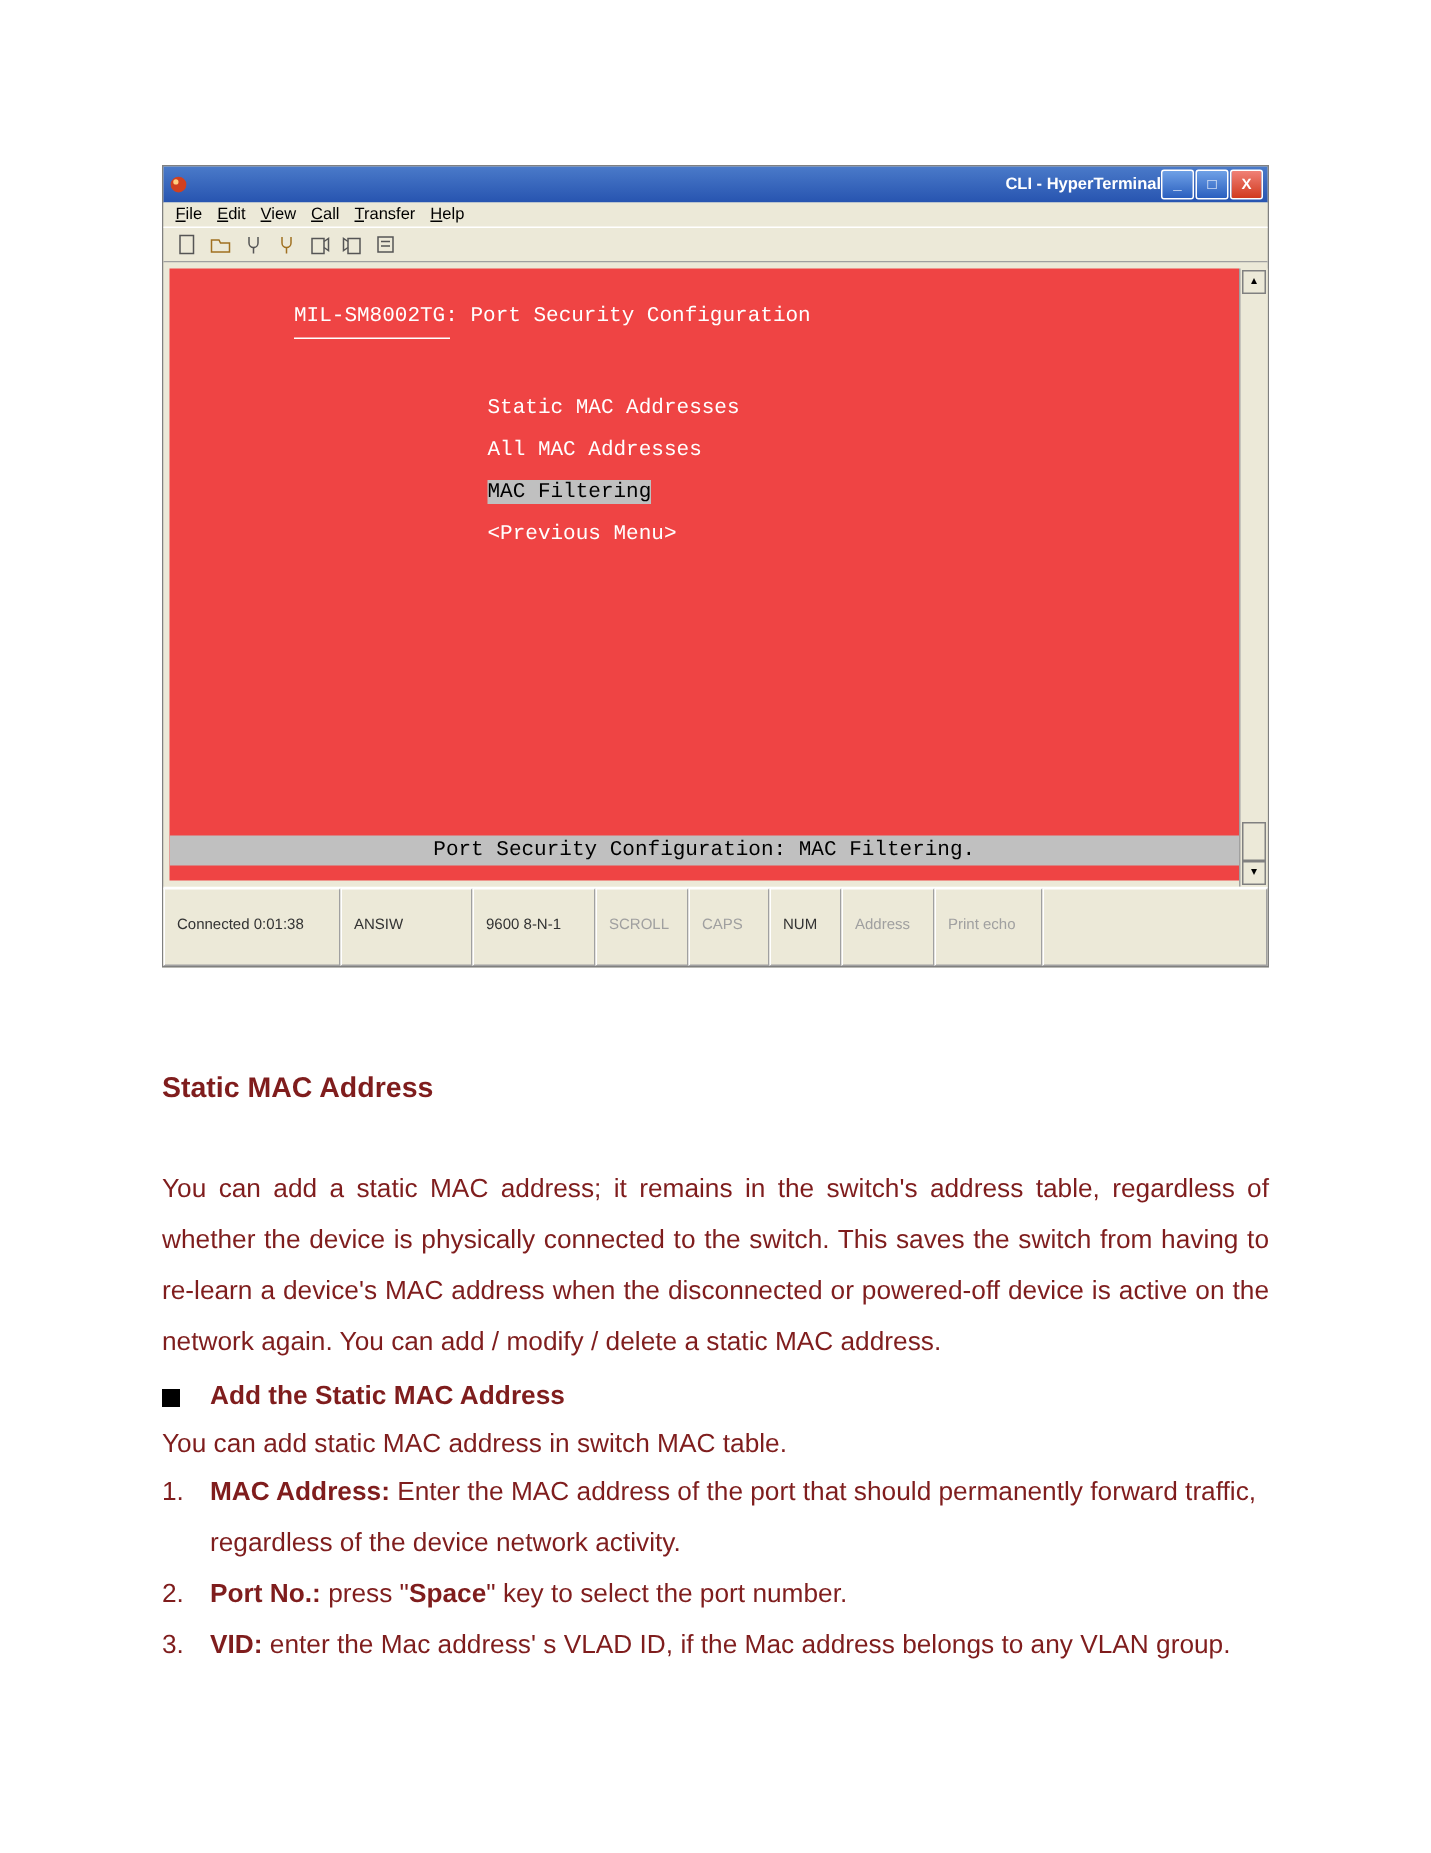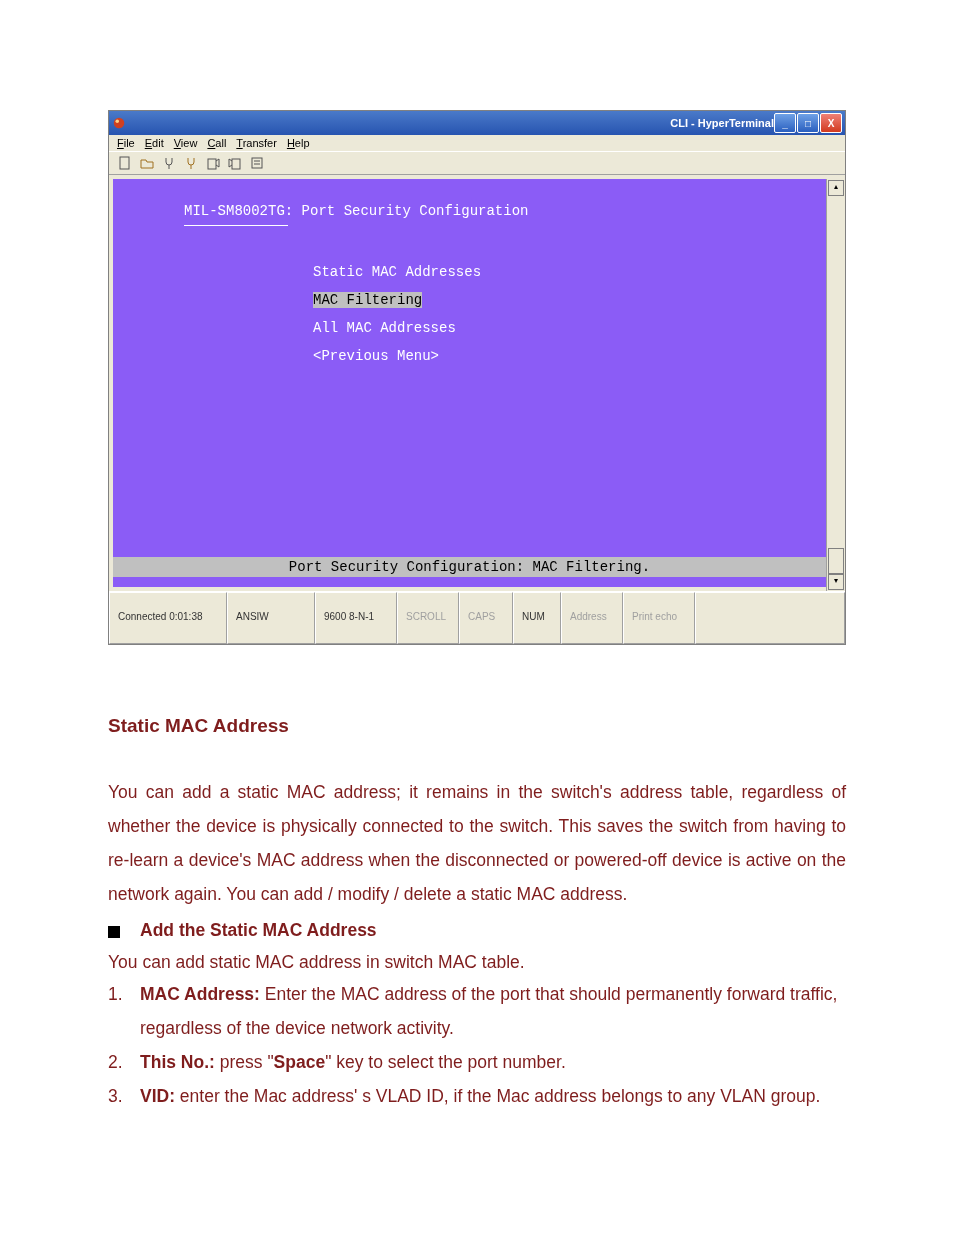--- a/index.html
+++ b/index.html
@@ -81,28 +81,28 @@
   }
   .terminal-wrap {
     position: relative;
     background: #ece9d8;
     padding: 4px 0 0 0;
   }
   .terminal-scroll {
     display: flex;
   }
   .terminal {
-    background: #8b5cf6;
+    background: #ef4444;
     color: #fff;
     font-family: "Courier New", monospace;
     font-size: 14px;
     line-height: 28px;
     flex: 1;
     min-height: 390px;
-    padding: 18px 0 0 5px;
+    padding: 18px 0 0 17px;
     margin: 0 0 4px 4px;
     position: relative;
     overflow: hidden;
   }
   .term-line {
     white-space: pre;
   }
   .term-indent-1 { padding-left: 66px; }
   .term-indent-2 { padding-left: 195px; }
   .term-highlight { background: #c0c0c0; color: #000; }
@@ -276,22 +276,22 @@
             <line x1="5" y1="9" x2="11" y2="9" stroke="#555"></line>
           </svg></span>
     </div>
     <div class="terminal-wrap">
       <div class="terminal-scroll">
         <div class="terminal">
           <div class="term-line term-indent-1">MIL-SM8002TG: Port Security Configuration</div>
           <div class="term-underline"></div>
           <div style="height:32px"></div>
           <div class="term-line term-indent-2">Static MAC Addresses</div>
+          <div class="term-line term-indent-2">All MAC Addresses</div>
           <div class="term-line term-indent-2"><span class="term-highlight">MAC Filtering</span></div>
-          <div class="term-line term-indent-2">All MAC Addresses</div>
           <div class="term-line term-indent-2">&lt;Previous Menu&gt;</div>
           <div class="term-footer">Port Security Configuration: MAC Filtering.</div>
         </div>
         <div class="scrollbar-v">
           <div class="sb-btn">▴</div>
           <div style="flex:1"></div>
           <div class="sb-thumb"></div>
           <div class="sb-btn">▾</div>
         </div>
       </div>
@@ -320,21 +320,21 @@
     </div>
     <p class="just" style="line-height:30px;margin:0">You can add static MAC address in switch MAC table.</p>
 
     <ol class="ol">
       <li>
         <span class="num">1.</span>
         <span class="content"><b>MAC Address:</b><span> Enter the MAC address of the port that should permanently forward traffic, regardless of the device network activity.</span></span>
       </li>
       <li>
         <span class="num">2.</span>
-        <span class="content"><b>This No.:</b><span> press "</span><b>Space</b><span>" key to select the port number.</span></span>
+        <span class="content"><b>Port No.:</b><span> press "</span><b>Space</b><span>" key to select the port number.</span></span>
       </li>
       <li>
         <span class="num">3.</span>
         <span class="content"><b>VID:</b><span> enter the Mac address' s VLAD ID, if the Mac address belongs to any VLAN group.</span></span>
       </li>
     </ol>
   </div>
 
 </div>
 

